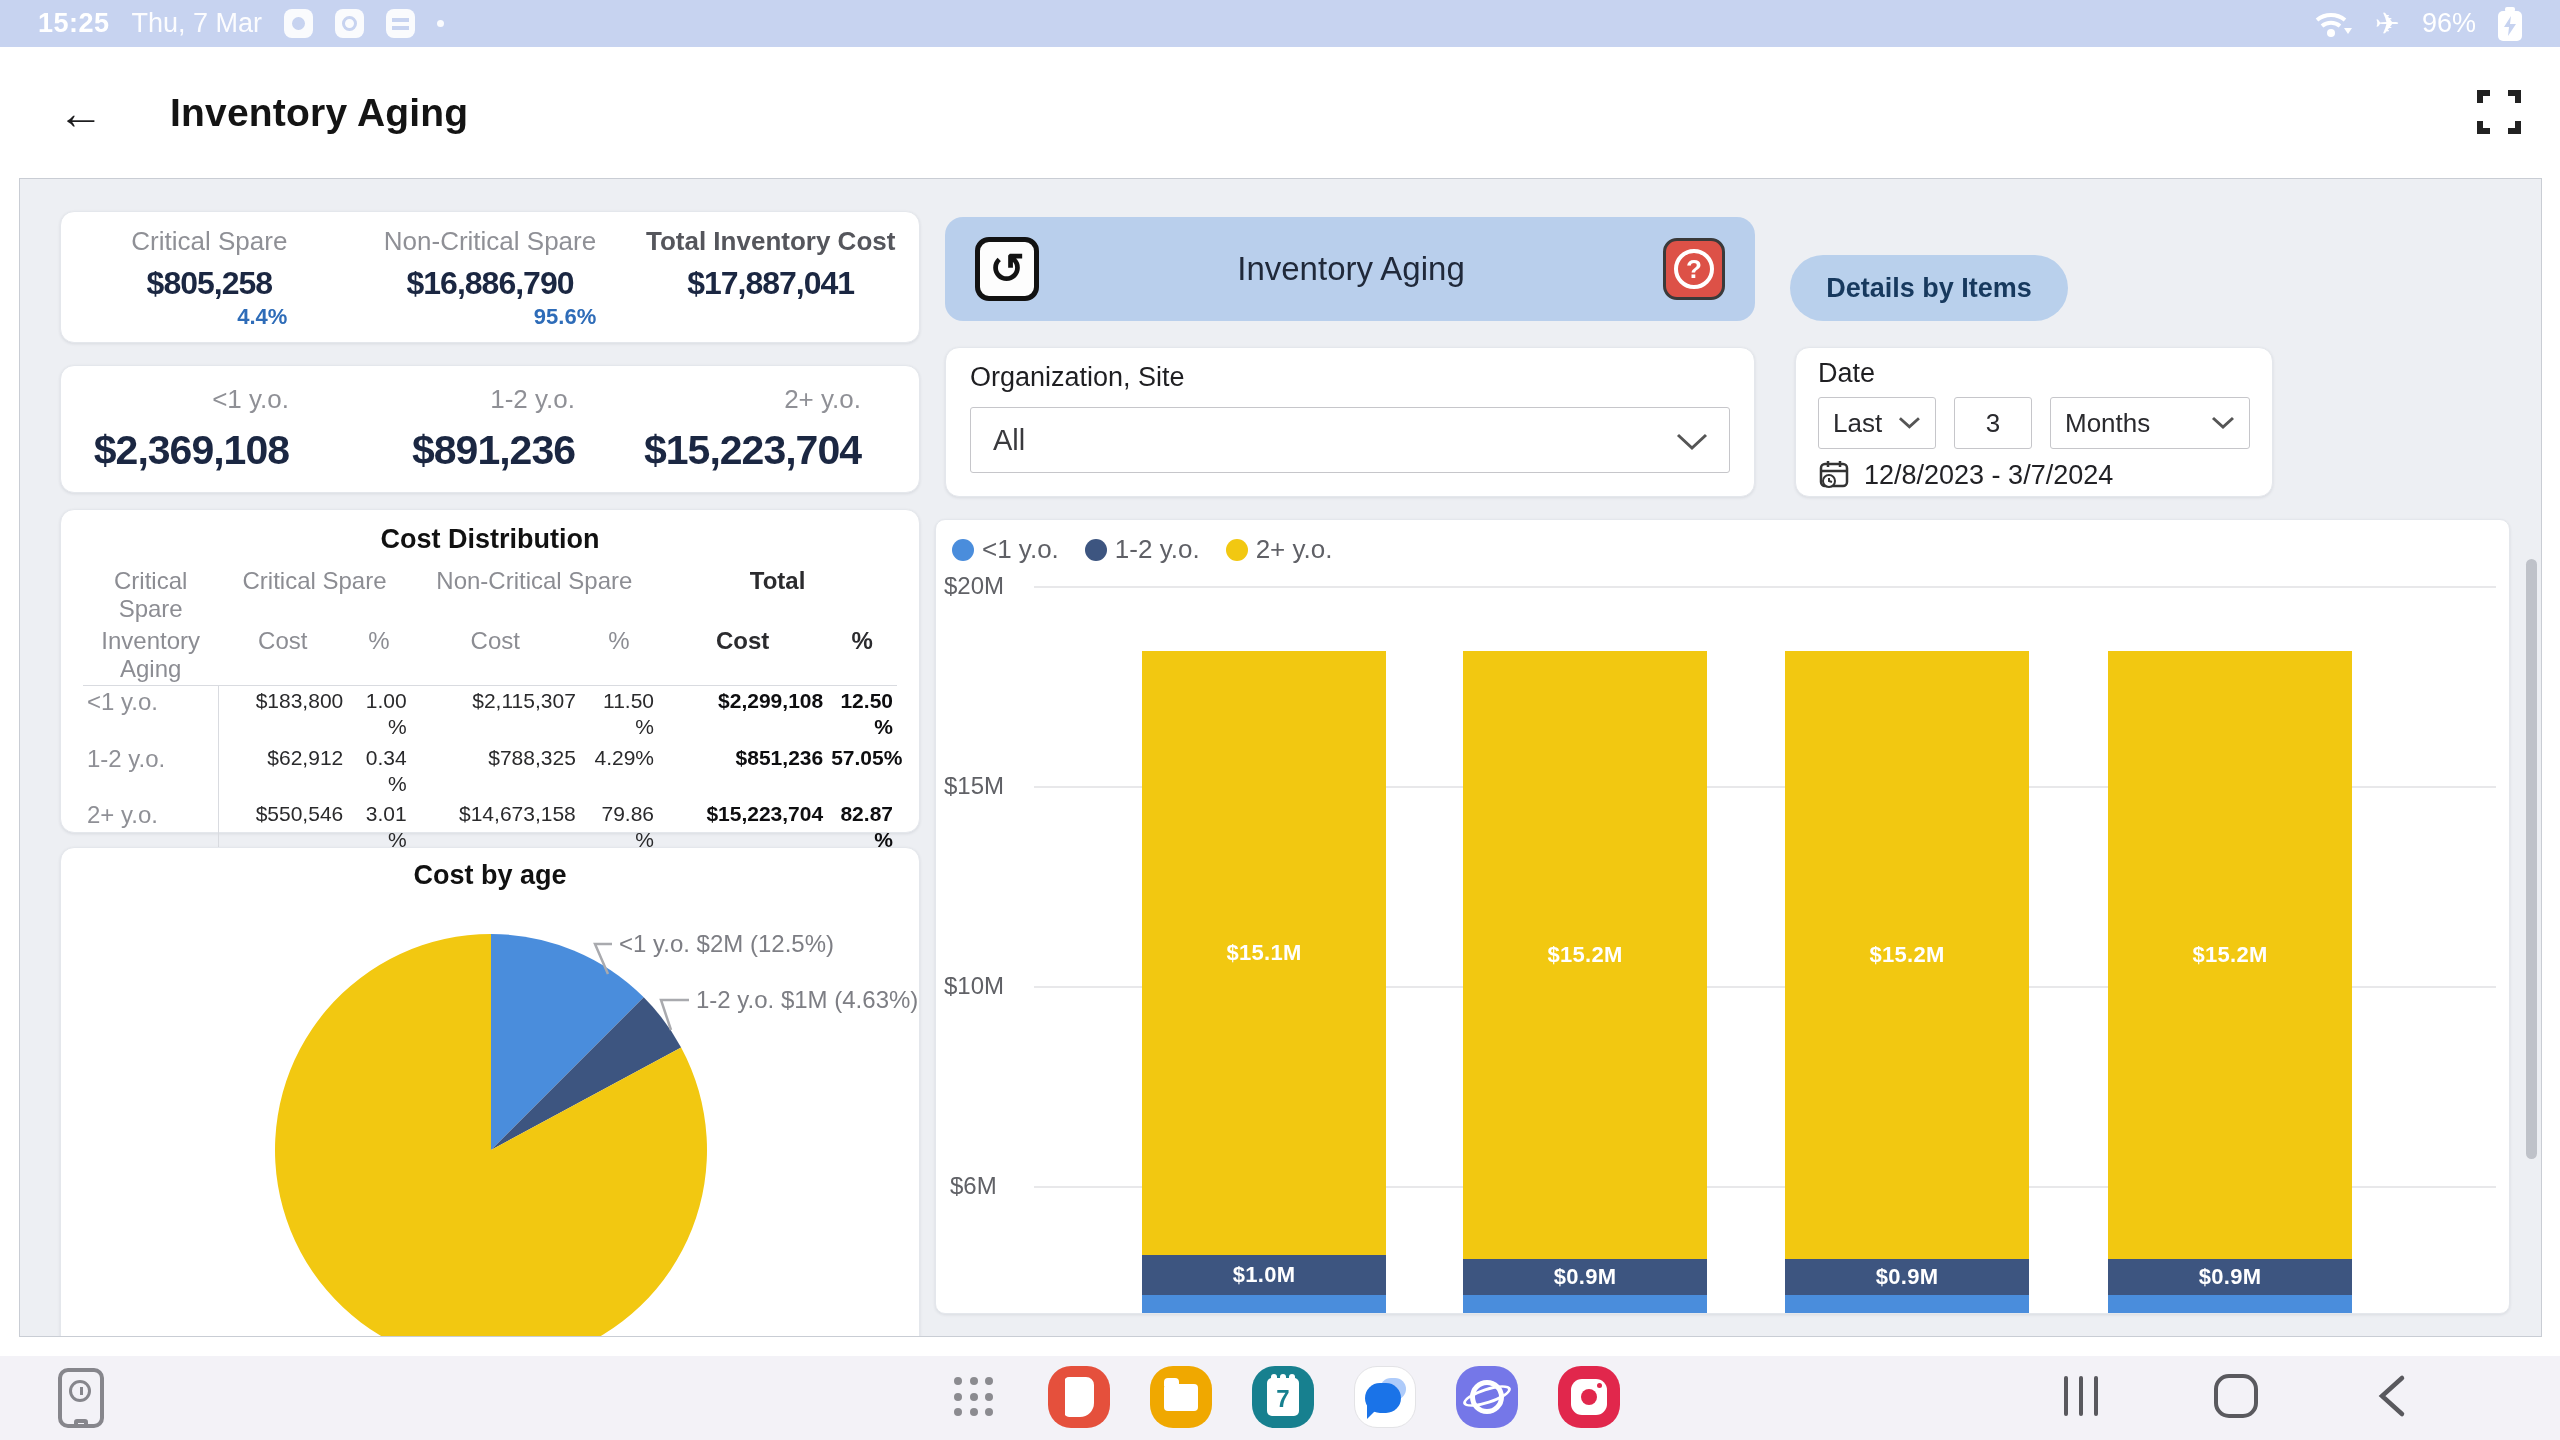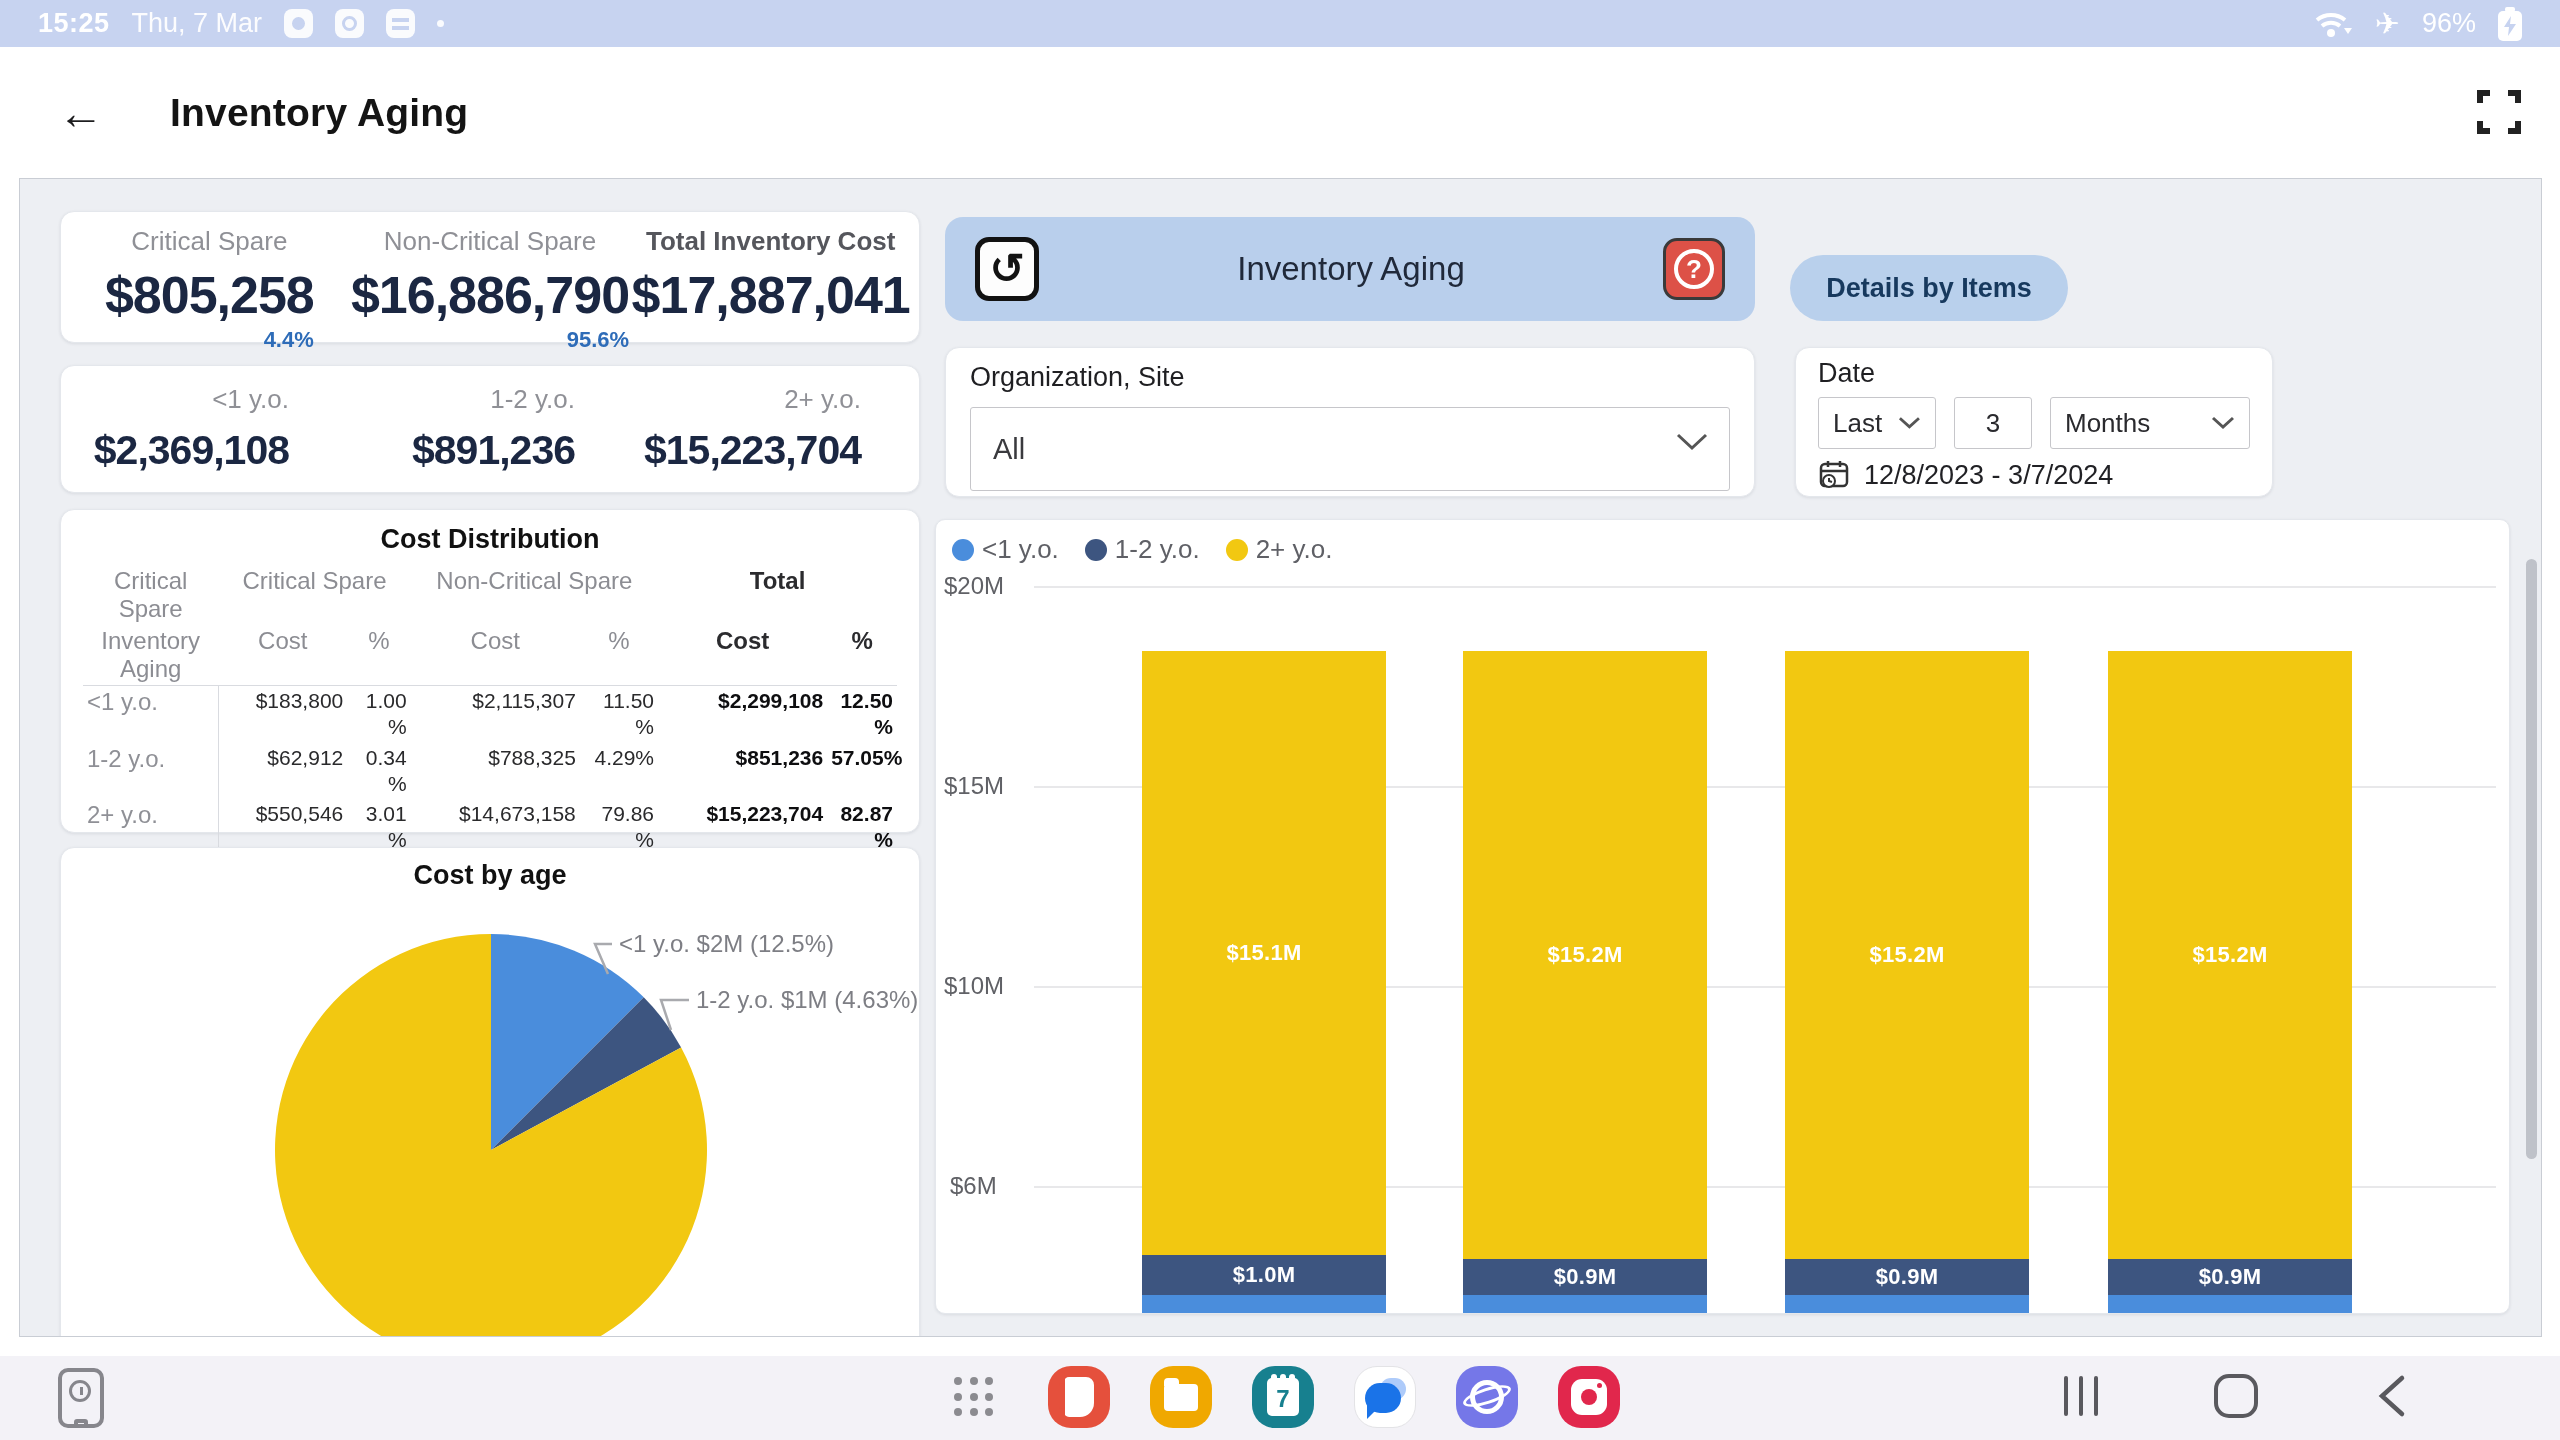--- a/index.html
+++ b/index.html
@@ -42,21 +42,21 @@
     background:#edeff3; border:1px solid #c9cdd4; overflow:hidden;padding-left:44px; }
   .card { position:absolute; background:#ffffff; border:1px solid #e4e7ec;
     border-radius:14px; box-shadow:0 1px 3px rgba(40,50,70,.10); }
 
   
   .kpi1 { left:40px; top:32px; width:860px; height:132px; display:flex; padding:14px 8px; }
   .kpi1 .col { flex:1; display:flex; flex-direction:column; align-items:center; }
   .kpi-stack { width:fit-content; text-align:center; }
   .kpi-label { font-size:26px; color:#8f9096; margin-bottom:8px; white-space:nowrap; }
   .kpi-label.strong { color:#55565c; font-weight:bold; }
-  .kpi-value { font-size:52px; font-weight:bold; color:#1b2742; letter-spacing:-1px; white-space:nowrap; }
+  .kpi-value { font-size:32px; font-weight:bold; color:#1b2742; letter-spacing:-1px; white-space:nowrap; }
   .kpi-pct { font-size:22px; font-weight:bold; color:#2e6cb8; text-align:right; margin-top:2px; min-height:26px; }
   .kpi2 { left:40px; top:186px; width:860px; height:128px; display:flex; padding:18px 0; }
   .kpi2 .col { flex:1; text-align:right; padding-right:58px; }
   .kpi2 .kpi-label { margin-bottom:12px; }
   .kpi2 .kpi-value { font-size:41px; }
 
   
   .table-card { left:40px; top:330px; width:860px; height:324px; padding:14px 22px; }
   .table-title { text-align:center; font-size:27px; font-weight:bold; color:#111; margin-bottom:10px; }
   table.costs { width:100%; border-collapse:collapse; table-layout:fixed; }
@@ -95,21 +95,21 @@
     color:#ffffff; font-size:26px; font-weight:bold; }
 
   
   .details-btn { position:absolute; left:1770px; top:76px; width:278px; height:66px;
     background:#b9d0ec; border-radius:33px; display:flex; align-items:center; justify-content:center;
     font-size:27px; font-weight:bold; color:#17395e; cursor:pointer; }
 
   
   .org-card { left:925px; top:168px; width:810px; height:150px; padding:14px 24px; }
   .filter-label { font-size:27px; color:#1f1f22; }
-  .select-box { position:relative; margin-top:14px; height:84px; border:1px solid #c6c6ca;
+  .select-box { position:relative; margin-top:14px; height:66px; border:1px solid #c6c6ca;
     border-radius:3px; background:#fff; display:flex; align-items:center;
     padding:0 22px; font-size:29px; color:#3a3a3e; cursor:pointer; }
   .select-box svg { position:absolute; right:20px; top:24px; }
 
   .date-card { left:1775px; top:168px; width:478px; height:150px; padding:10px 22px; }
   .date-controls { display:flex; gap:18px; margin-top:8px; }
   .mini-select { position:relative; height:52px; border:1px solid #c6c6ca; border-radius:3px;
     background:#fff; display:flex; align-items:center; padding:0 14px;
     font-size:26px; color:#2a2a2e; cursor:pointer; }
   .mini-select svg { margin-left:16px; }

